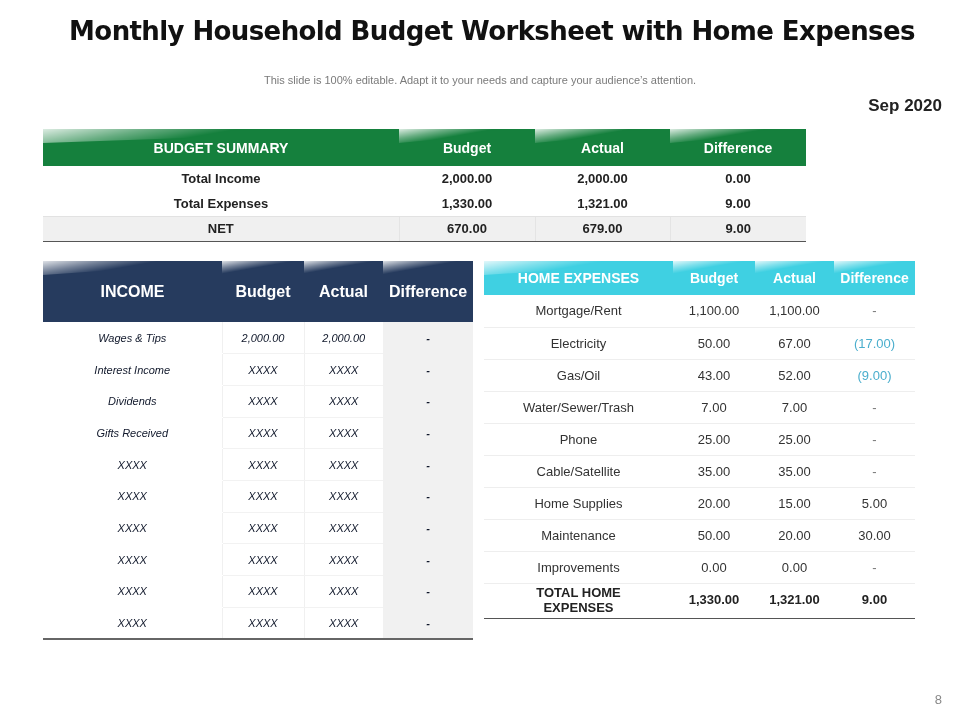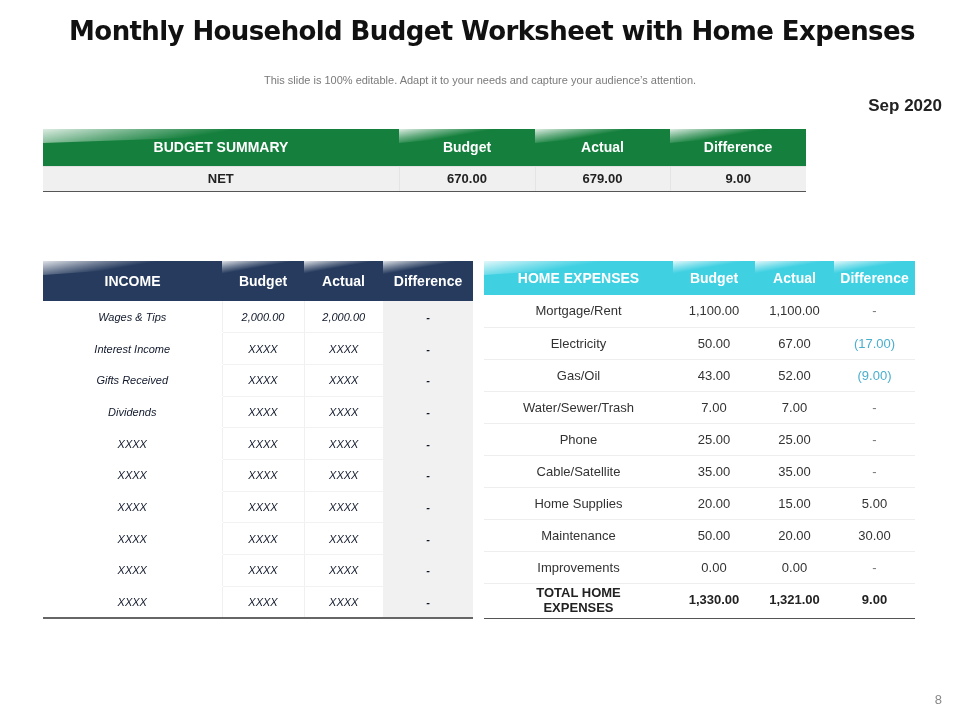--- a/index.html
+++ b/index.html
@@ -39,21 +39,21 @@
 
   
   #summary { left: 43px; top: 129px; width: 763px; }
   #summary th { background: #15803d; height: 37px; font-size: 14px; }
   #summary td { height: 25px; font-size: 13px; font-weight: bold; color: #222; }
   #summary tr.net td { background: #f0f0f0; border-top: 1px solid #e2e2e2; border-bottom: 1px solid #555; }
   #summary tr.net td + td { border-left: 1px solid #e4e4e4; }
 
   
   #income { left: 43px; top: 261px; width: 430px; }
-  #income th { background: #263b5e; height: 40px; font-size: 14px; margin-left: 24px; }
+  #income th { background: #263b5e; height: 61px; font-size: 16px; margin-left: 24px; }
   #income td { height: 31.7px; font-size: 11px; color: #0f172a; border-bottom: 1px solid #f2f2f2; font-style: italic; }
   #income td.num { border-left: 1px solid #f0f0f0; }
   #income td.diff { background: #f1f1f1; font-weight: bold; border-bottom: 1px solid #f1f1f1; }
   #income tr:last-child td { border-bottom: 2px solid #666; }
   #income td.lbl { border-bottom-color: #fff; }
   #income tr:last-child td.lbl { border-bottom: 2px solid #666; }
 
   
   #home { left: 484px; top: 261px; width: 431px; }
   #home th { background: #3fd0e2; height: 34px; font-size: 14px; }
@@ -78,20 +78,32 @@
     </colgroup>
   <thead>
     <tr>
       <th><span>BUDGET SUMMARY</span></th>
       <th><span>Budget</span></th>
       <th><span>Actual</span></th>
       <th><span>Difference</span></th>
     </tr>
   </thead>
   <tbody>
+    <tr>
+      <td>Total Income</td>
+      <td>2,000.00</td>
+      <td>2,000.00</td>
+      <td>0.00</td>
+    </tr>
+    <tr>
+      <td>Total Expenses</td>
+      <td>1,330.00</td>
+      <td>1,321.00</td>
+      <td>9.00</td>
+    </tr>
     <tr class="net">
       <td>NET</td>
       <td>670.00</td>
       <td>679.00</td>
       <td>9.00</td>
     </tr>
   </tbody>
 </table>
 
 <table id="income">
@@ -116,27 +128,27 @@
       <td class="num">2,000.00</td>
       <td class="diff">-</td>
     </tr>
     <tr>
       <td class="lbl">Interest Income</td>
       <td class="num">XXXX</td>
       <td class="num">XXXX</td>
       <td class="diff">-</td>
     </tr>
     <tr>
+      <td class="lbl">Dividends</td>
+      <td class="num">XXXX</td>
+      <td class="num">XXXX</td>
+      <td class="diff">-</td>
+    </tr>
+    <tr>
       <td class="lbl">Gifts Received</td>
-      <td class="num">XXXX</td>
-      <td class="num">XXXX</td>
-      <td class="diff">-</td>
-    </tr>
-    <tr>
-      <td class="lbl">Dividends</td>
       <td class="num">XXXX</td>
       <td class="num">XXXX</td>
       <td class="diff">-</td>
     </tr>
     <tr>
       <td class="lbl">XXXX</td>
       <td class="num">XXXX</td>
       <td class="num">XXXX</td>
       <td class="diff">-</td>
     </tr>

